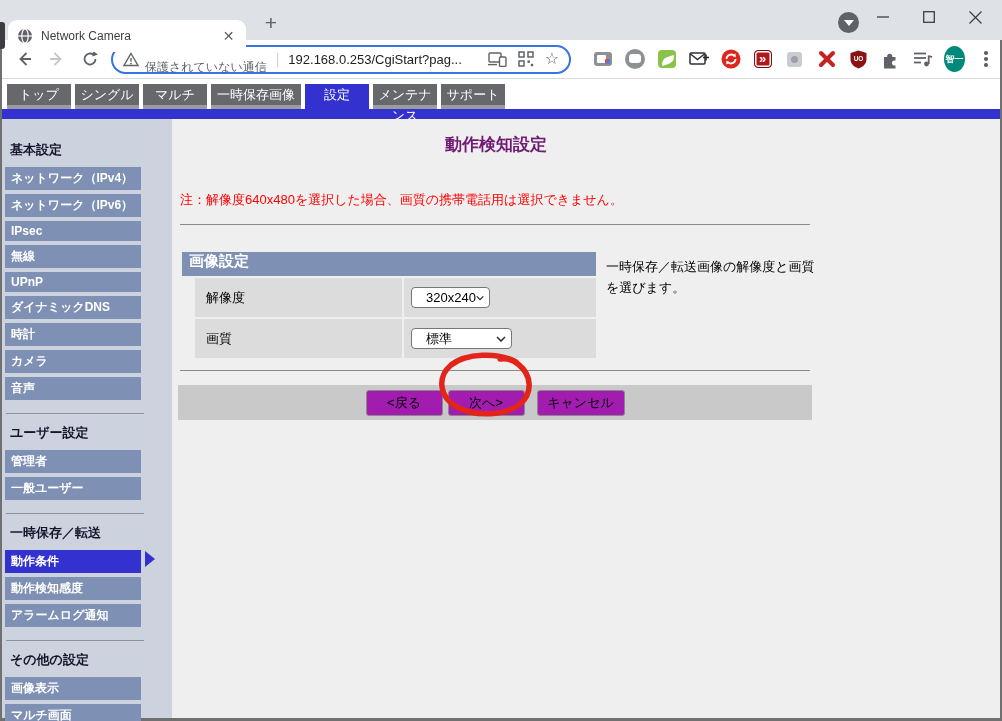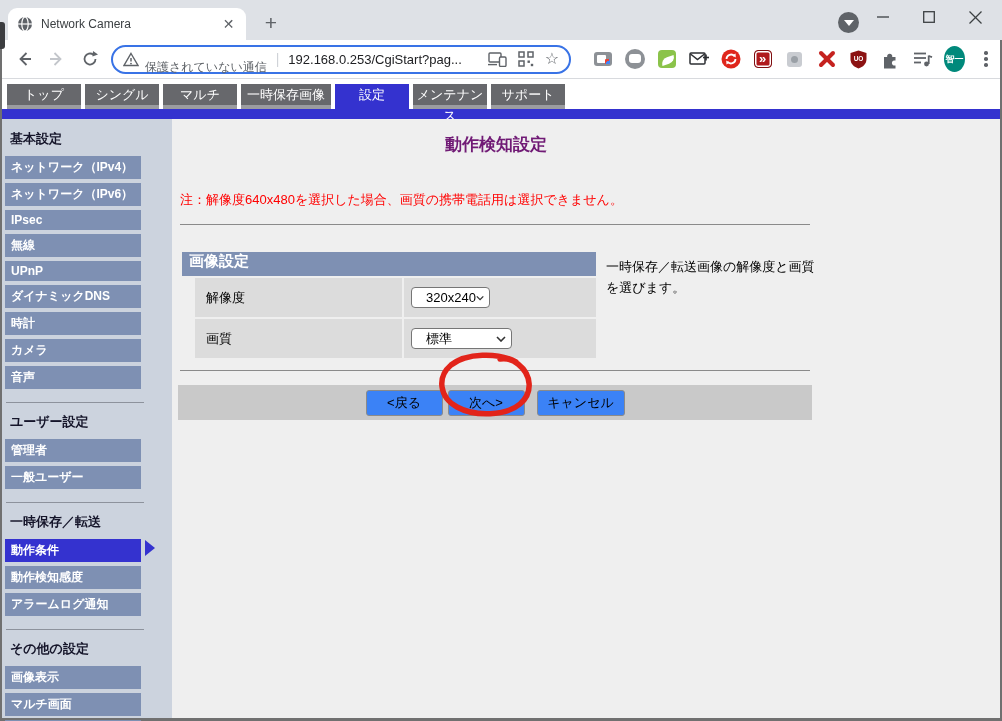--- a/index.html
+++ b/index.html
@@ -2,21 +2,21 @@
 <html><head>
 <meta charset="utf-8">
 <style>
   html,body{margin:0;padding:0;}
   body{width:1002px;height:721px;font-family:"Liberation Sans",sans-serif;background:#fff;overflow:hidden;}
   .window{position:relative;width:1002px;height:721px;}
 
   
   .tabstrip{height:40px;background:#dee1e6;position:relative;}
   .sliver{position:absolute;left:0;top:22px;width:5px;height:27px;background:#3c3d40;border-radius:0 3px 3px 0;}
-  .btab{position:absolute;left:8px;top:8px;width:238px;height:32px;background:#fff;border-radius:9px 9px 0 0;display:flex;align-items:center;padding:8px 9px;box-sizing:border-box;}
+  .btab{position:absolute;left:8px;top:20px;width:238px;height:32px;background:#fff;border-radius:9px 9px 0 0;display:flex;align-items:center;padding:8px 9px;box-sizing:border-box;}
   .btab-title{font-size:12px;color:#3c4043;margin-left:8px;flex:1;white-space:nowrap;overflow:hidden;}
   .btab-close{color:#5f6368;font-size:14px;width:17px;height:17px;line-height:16px;text-align:center;}
   .new-tab{position:absolute;left:257px;top:9px;color:#5f6368;font-size:21px;width:28px;height:28px;line-height:27px;text-align:center;}
   .tab-search{position:absolute;left:838px;top:12px;width:21px;height:21px;border-radius:50%;background:#5f6368;display:flex;align-items:center;justify-content:center;}
   .tab-search i{display:block;width:0;height:0;border-left:5px solid transparent;border-right:5px solid transparent;border-top:6px solid #fff;}
   .win-controls{position:absolute;right:4px;top:0;height:34px;display:flex;}
   .win-btn{width:46px;height:34px;display:flex;align-items:center;justify-content:center;}
 
   
   .frame{border-left:2px solid #707070;border-right:2px solid #707070;border-bottom:3px solid #707070;height:681px;box-sizing:border-box;}
@@ -40,28 +40,28 @@
   .ic-leaf i{position:absolute;left:3px;top:7px;width:14px;height:7px;background:#fff;border-radius:7px 0 7px 0;transform:rotate(-18deg);}
   .ic-ff{width:18px;height:18px;border-radius:4px;background:#b0191c;border:1px solid #7e0e10;box-sizing:border-box;color:#fff;font-weight:bold;font-size:13px;line-height:15px;text-align:center;box-shadow:inset 0 0 0 1.5px #fff;}
   .ic-smallgray{width:15px;height:15px;border-radius:3px;background:#c9ccd1;position:relative;}
   .ic-smallgray i{position:absolute;left:4px;top:4px;width:7px;height:7px;border-radius:50%;background:#9aa0a6;}
   .ic-avatar{width:26px;height:26px;border-radius:50%;background:#00897b;color:#fff;font-size:9px;font-weight:bold;display:flex;align-items:center;justify-content:center;letter-spacing:0;}
   .kebab{margin-left:12px;width:18px;height:24px;display:flex;flex-direction:column;align-items:center;justify-content:center;gap:2.5px;flex:none;}
   .kebab i{width:3.5px;height:3.5px;border-radius:50%;background:#5f6368;}
 
   
   .navtabs{background:#fff;padding:5px 0 0 5px;display:flex;gap:4px;height:25px;}
-  .ntab{width:74px;text-align:center;font-size:13px;color:#fff;background:#67686c;line-height:21px;height:21px;border-bottom:4px solid #9b9ca0;cursor:default;}
+  .ntab{width:64px;text-align:center;font-size:13px;color:#fff;background:#67686c;line-height:21px;height:21px;border-bottom:4px solid #9b9ca0;cursor:default;}
   .ntab.wide{width:90px;}
   .ntab.active{background:#3432cf;border-bottom-color:#3432cf;}
   .bluebar{height:10px;background:#3432cf;}
 
   
   .content{display:flex;height:599px;}
-  .sidebar{width:170px;background:#ccd3de;box-sizing:border-box;padding-top:1px;flex:none;}
+  .sidebar{width:170px;background:#ccd3de;box-sizing:border-box;padding-top:12px;flex:none;}
   .side-header{font-weight:bold;font-size:13px;color:#15152a;margin:10px 0 8px 8px;}
   .side-item{position:relative;width:136px;margin:0 0 4px 3px;background:#7e90b3;color:#fff;font-weight:bold;font-size:12px;padding:3px 0 3px 6px;box-sizing:border-box;}
   .side-item.active{background:#3432cf;}
   .arrow{position:absolute;right:-14px;top:1px;width:0;height:0;border-top:8px solid transparent;border-bottom:8px solid transparent;border-left:10px solid #3432cf;}
   .side-sep{border:none;border-top:1px solid #8d929c;margin:13px 28px 4px 4px;}
 
   .main{flex:1;background:#efefef;position:relative;padding-left:8px;box-sizing:border-box;}
   .page-title{width:632px;text-align:center;color:#701a75;font-weight:bold;font-size:17px;margin-top:14px;}
   .note{color:#ff0000;font-size:13px;margin-top:35px;}
   .rule{border:none;border-top:1px solid #8a8a8a;width:630px;margin:15px 0 0 0;}
@@ -70,21 +70,21 @@
   .tbl-header{background:#7e90b3;color:#fff;font-weight:bold;font-size:15px;padding:0 0 5px 7px;}
   .tbl-row{display:flex;align-items:center;height:39px;background:#dcdcdc;margin:2px 0 0 13px;}
   .cell-label{width:207px;font-size:13px;color:#000;padding-left:11px;box-sizing:border-box;flex:none;}
   .cell-ctrl{flex:1;display:flex;align-items:center;border-left:2px solid #efefef;height:100%;padding-left:7px;box-sizing:border-box;}
   .select{display:inline-flex;align-items:center;justify-content:space-between;background:#fff;border:1px solid #767676;border-radius:4px;height:21px;font-size:13px;padding:0 5px 0 14px;box-sizing:border-box;}
   .select.res{width:79px;}
   .select.qual{width:101px;}
   .desc{width:218px;font-size:13px;color:#000;margin:4px 0 0 10px;line-height:1.65;}
   .rule.r2{margin-top:12px;}
   .btnbar{width:634px;height:35px;background:#c9c9c9;margin:14px 0 0 -2px;display:flex;align-items:center;justify-content:center;}
-  .btn{background:#3b82f6;border:1px solid #8a8a8a;border-radius:3px;font-size:13px;height:26px;padding:0;font-family:inherit;color:#000;}
+  .btn{background:#a21caf;border:1px solid #8a8a8a;border-radius:3px;font-size:13px;height:26px;padding:0;font-family:inherit;color:#000;}
   .btn.back{width:77px;margin-right:5px;}
   .btn.next{width:77px;margin-right:12px;}
   .btn.cancel{width:88px;}
   .annot{position:absolute;left:436px;top:350px;pointer-events:none;}
 </style>
 </head>
 <body>
 
 <div class="window">
 

